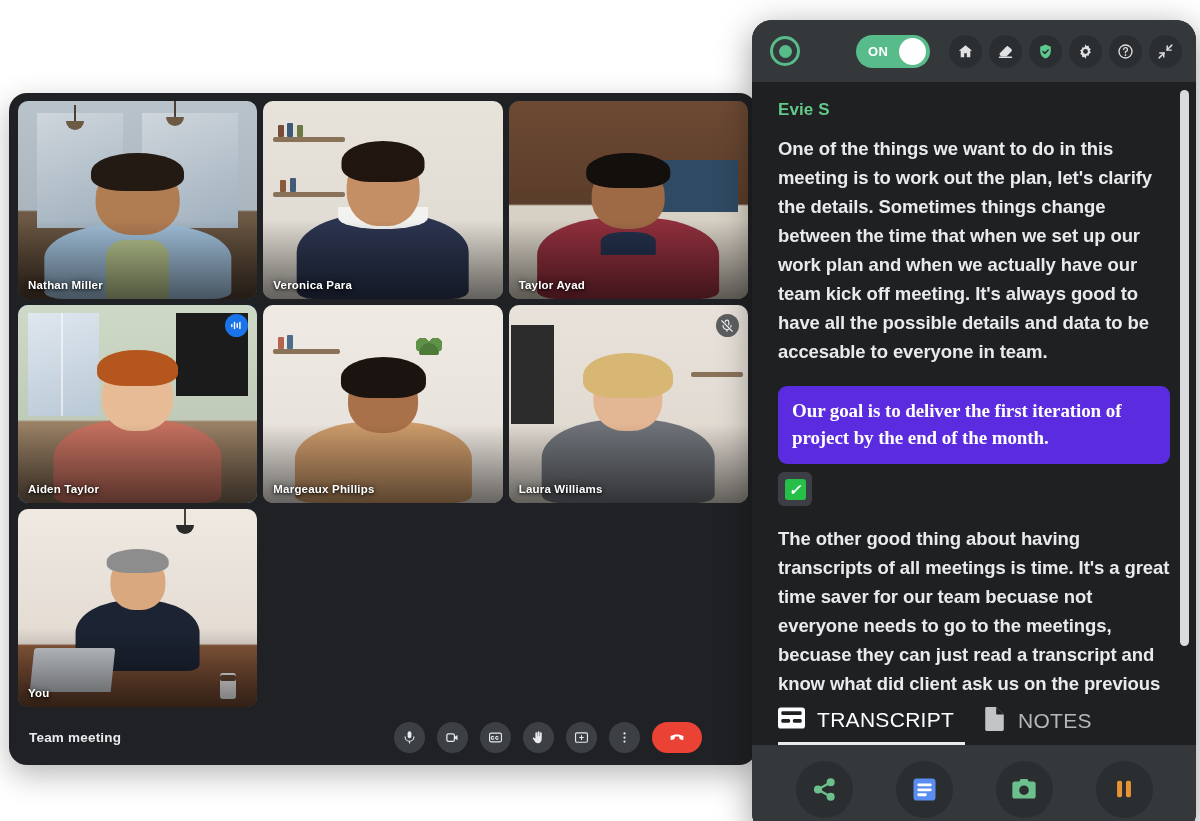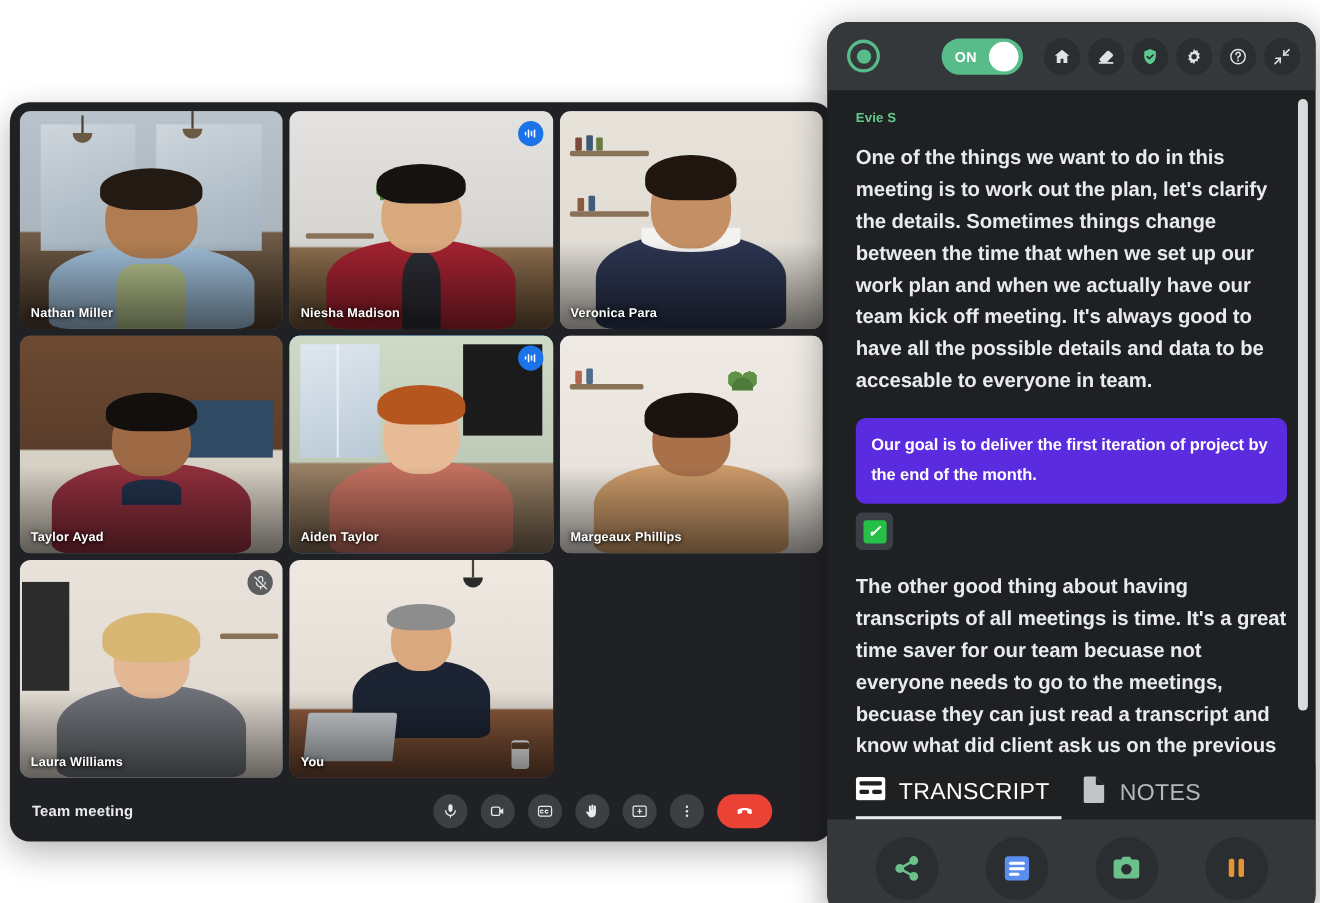--- a/index.html
+++ b/index.html
@@ -152,41 +152,42 @@
   }
   .tbtn-group { margin-left: auto; display:flex; gap: 7px; }
 
   .panel-body {
     flex: 1 1 auto;
     position: relative;
     overflow: hidden;
     padding: 18px 26px 0 26px;
   }
   .speaker {
-    color: #63c98b; font-size: 12px; font-weight: 600;
+    color: #63c98b; font-size: 17px; font-weight: 600;
     margin-bottom: 14px; letter-spacing:.1px;
   }
   .para {
     color: #e9eaec;
     font-size: 18.5px;
     line-height: 29px;
     font-weight: 600;
     letter-spacing: -.1px;
     margin-bottom: 20px;
   }
   .highlight {
     background: #5b2be0;
     color: #ffffff;
     border-radius: 9px;
     padding: 11px 14px 13px 14px;
-    font-size: 15px;
+    font-size: 19px;
     line-height: 27px;
     font-weight: 600;
     letter-spacing: -.1px;
     margin-bottom: 8px;
+    font-family: Liberation Serif, serif;
   }
   .check-badge {
     width: 34px; height: 34px; border-radius: 6px;
     background: #3b3f45;
     display:flex; align-items:center; justify-content:center;
     margin-bottom: 18px; cursor:pointer;
   }
   .check-badge i {
     width: 21px; height: 21px; border-radius:3px; background:#26c048;
     display:flex; align-items:center; justify-content:center;
@@ -251,44 +252,20 @@
             <div class="torso" style="bottom:0;width:100%;height:52%;background:#9dbcd6"></div>
             <div class="torso" style="bottom:0;width:34%;height:40%;background:#b3c08a;border-radius:30% 30% 0 0"></div>
             <div class="head" style="bottom:44%;width:45%;height:48%;background:#b07c52"></div>
             <div class="hair" style="bottom:74%;width:50%;height:26%;background:#241a14"></div>
           </div>
           <div class="shadowtop"></div>
         </div>
         <span class="name">Nathan Miller</span>
       </div>
 
-      <div class="tile">
-        <div class="scene">
-          <div class="bg" style="background:linear-gradient(180deg,#e3e2e0 0%,#d6d4d1 62%,#8d6e4e 63%,#6a5136 100%)"></div>
-          <div class="plant" style="left:33%;top:30%"></div>
-          <div class="pot" style="left:37%;top:49%"></div>
-          <div class="shelf" style="left:6%;top:56%;width:26%"></div>
-          <div class="person" style="bottom:0;width:72%;height:76%;">
-            <div class="torso" style="bottom:0;width:100%;height:54%;background:#a32230"></div>
-            <div class="torso" style="bottom:0;width:20%;height:46%;background:#2b2b33;border-radius:40% 40% 0 0"></div>
-            <div class="head" style="bottom:46%;width:42%;height:46%;background:#d9a97e"></div>
-            <div class="hair" style="bottom:76%;width:47%;height:24%;background:#16120f"></div>
-          </div>
-          <div class="shadowtop"></div>
-        </div>
-        <div class="badge speaking">
-          <svg width="13" height="13" viewBox="0 0 24 24" fill="#fff">
-            <rect x="2" y="9" width="2.6" height="6" rx="1.3"></rect>
-            <rect x="7" y="5" width="2.6" height="14" rx="1.3"></rect>
-            <rect x="12" y="7.5" width="2.6" height="9" rx="1.3"></rect>
-            <rect x="17" y="5" width="2.6" height="14" rx="1.3"></rect>
-          </svg>
-        </div>
-        <span class="name">Niesha Madison</span>
-      </div>
 
 
       <div class="tile">
         <div class="scene">
           <div class="bg" style="background:linear-gradient(180deg,#e7e3db 0%,#ddd8cf 100%)"></div>
           <div class="shelf" style="left:4%;top:18%;width:30%"></div>
           <div class="shelf" style="left:4%;top:46%;width:30%"></div>
           <div class="book" style="left:6%;top:12%;height:6%;background:#7c4a3a"></div>
           <div class="book" style="left:10%;top:11%;height:7%;background:#3c5a78"></div>
           <div class="book" style="left:14%;top:12%;height:6%;background:#6b7a45"></div>

